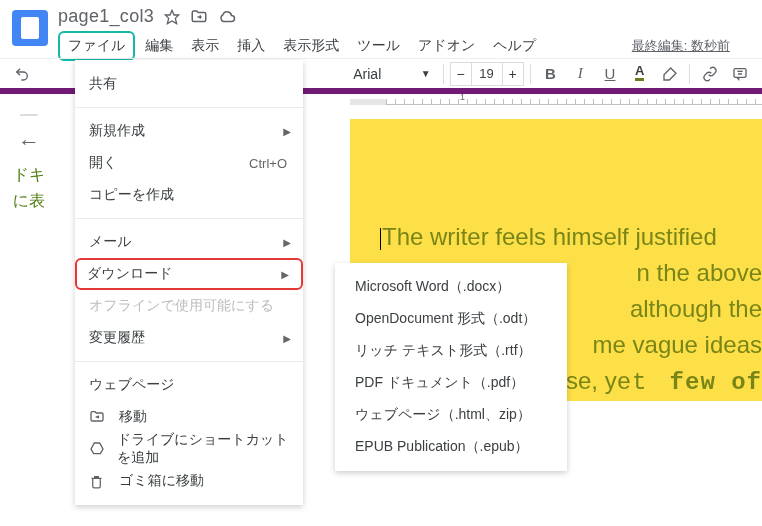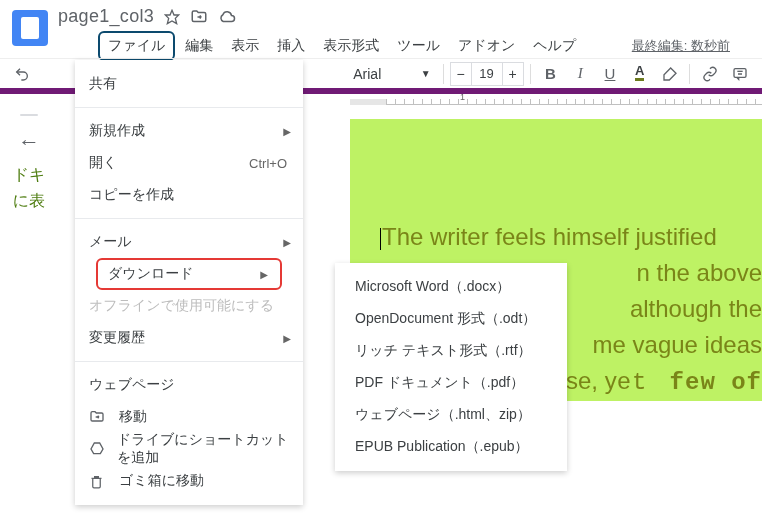--- a/index.html
+++ b/index.html
@@ -8,21 +8,21 @@
 .header { display: flex; align-items: flex-start; padding: 6px 12px 0 12px; height: 58px; }
 .doc-icon { width: 36px; height: 36px; background: #4285f4; border-radius: 4px; margin-right: 10px; margin-top: 4px; display: flex; align-items: center; justify-content: center; }
 .doc-icon::after { content: ""; width: 18px; height: 22px; background: #fff; border-radius: 2px; }
 .header-main { flex: 1; }
 .title-row { display: flex; align-items: center; gap: 10px; margin-bottom: 4px; }
 .doc-title { font-size: 18px; color: #5f6368; letter-spacing: 0.3px; }
 .title-icon { color: #5f6368; font-size: 16px; display: inline-flex; }
 
 .menu-row { display: flex; align-items: center; gap: 2px; }
 .menu-item { padding: 4px 8px; font-size: 14px; cursor: pointer; border-radius: 4px; }
-.menu-item.highlight { border: 2px solid #0c4a6e; border-radius: 6px; margin-left: 40px; }
+.menu-item.highlight { border: 2px solid #14b8a6; border-radius: 6px; }
 .spacer { flex: 1; }
 .last-edit { color: #5f6368; text-decoration: underline; padding-right: 20px; font-size: 13px; }
 
 .toolbar { display: flex; align-items: center; height: 36px; padding: 0 8px; border-top: 1px solid #eee; border-bottom: 6px solid #701a75; gap: 2px; position: relative; z-index: 1; }
 .tb-btn { width: 28px; height: 28px; display: flex; align-items: center; justify-content: center; cursor: pointer; color: #5f6368; border-radius: 2px; }
 .tb-sep { width: 1px; height: 20px; background: #ddd; margin: 0 4px; }
 .font-sel { width: 90px; display: flex; align-items: center; padding: 0 6px; height: 24px; justify-content: space-between; font-size: 14px; }
 .size-grp { display: flex; align-items: center; }
 .size-btn { width: 22px; height: 24px; border: 1px solid #dadce0; display: flex; align-items: center; justify-content: center; cursor: pointer; font-size: 14px; }
 .size-val { width: 30px; height: 24px; border-top: 1px solid #dadce0; border-bottom: 1px solid #dadce0; text-align: center; line-height: 22px; font-size: 13px; }
@@ -31,34 +31,34 @@
 .left-gutter { position: absolute; left: 0; top: 94px; width: 58px; display: flex; flex-direction: column; align-items: center; gap: 10px; padding-top: 20px; }
 .gutter-line { width: 18px; height: 2px; background: #dadce0; border-radius: 1px; }
 .back-arrow { font-size: 22px; color: #5f6368; }
 .gutter-text { font-size: 16px; color: #4d7c0f; line-height: 1.6; }
 
 .canvas { position: absolute; left: 350px; top: 95px; right: 0; }
 .ruler { height: 14px; position: relative; margin-bottom: 10px; background:#fff; display:flex; align-items:center; }
 .ruler::before { content:""; display:block; width:36px; height:6px; background:#e6e6e6; }
 .ruler-ticks { flex:1; height:6px; background: repeating-linear-gradient(to right, #c0c0c0 0, #c0c0c0 1px, transparent 1px, transparent 9px); border-bottom:1px solid #c0c0c0; }
 .ruler-label { position:absolute; top:-3px; font-size:9px; color:#666; }
-.page { background: #bef264; padding: 100px 0 0 30px; }
+.page { background: #fde047; padding: 100px 0 0 30px; }
 .page-text { font-family: Arial; font-size: 24px; line-height: 1.5; color: #7a8518; }
 .page-text .mono { font-family: "Courier New", monospace; letter-spacing: 1px; }
 .cursor-line::before { content:""; display:inline-block; width:1px; height:22px; background:#000; vertical-align:middle; margin-right:1px; }
 
 
 .dropdown { position: absolute; background: #fff; box-shadow: 0 2px 6px rgba(0,0,0,.2); z-index: 10; }
 .file-menu { left: 75px; top: 60px; width: 228px; padding: 8px 0; }
 .submenu { left: 335px; top: 263px; width: 232px; padding: 8px 0; }
 .dd-item { display: flex; align-items: center; height: 32px; padding: 0 14px; cursor: pointer; font-size: 14px; gap: 12px; position: relative; }
 .dd-item .arrow { position: absolute; right: 12px; color: #666; font-size: 10px; }
 .dd-item .shortcut { position: absolute; right: 16px; color: #666; font-size: 13px; }
 .dd-item.disabled { color: #bdbdbd; cursor: default; }
-.dd-item.highlight { border: 2px solid #e53935; border-radius: 6px; margin: 0 21px; padding: 0 10px; }
+.dd-item.highlight { border: 2px solid #e53935; border-radius: 6px; margin: 0 0; padding: 0 10px; }
 .dd-item .icn { width: 18px; text-align: center; color: #5f6368; font-size: 15px; }
 .dd-divider { height: 1px; background: #e8eaed; margin: 7px 0; }
 .submenu .dd-item { height: 32px; font-size: 14px; padding: 0 20px; }
 
 svg { display: block; }
 </style>
 </head>
 <body>
 
 <div class="header">

